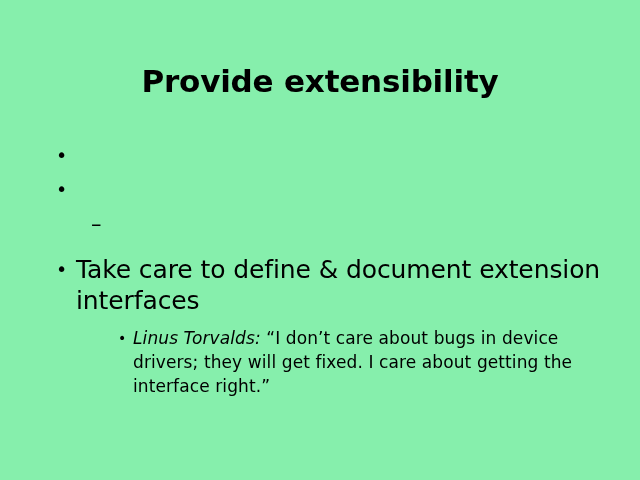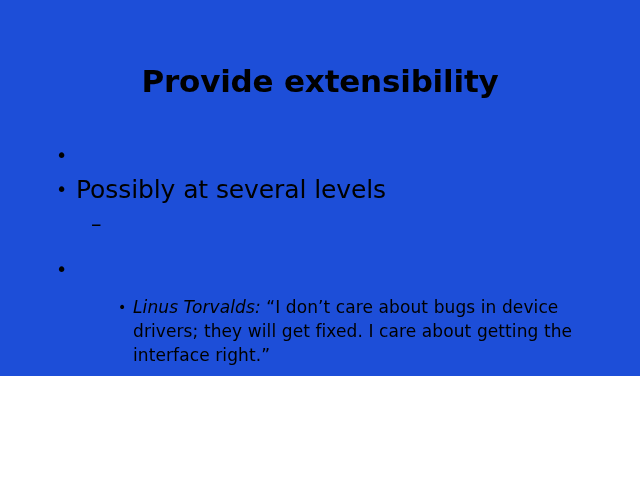--- a/index.html
+++ b/index.html
@@ -11,22 +11,22 @@
     width: 640px;
     height: 480px;
     overflow: hidden;
     font-family: "DejaVu Sans", sans-serif;
     color: #000000;
     -webkit-font-smoothing: none;
   }
   .slide {
     position: relative;
     width: 640px;
-    height: 376px;
-    background: #1d4ed8;
+    height: 480px;
+    background: #86efac;
     box-sizing: border-box;
   }
 
   
   .slide-title {
     position: absolute;
     top: 62px;
     left: 0;
     width: 640px;
     text-align: center;
@@ -117,31 +117,31 @@
   <div class="slide-title">Provide extensibility</div>
 
   <div class="body">
 
     <div class="bullet lvl1">
       <span class="marker">•</span>
     </div>
 
     <div class="bullet lvl1">
       <span class="marker">•</span>
-      <span class="btext">Possibly at several levels</span>
     </div>
 
     <div class="bullet lvl2">
       <span class="marker">–</span>
     </div>
 
     <div class="sp2"></div>
 
     <div class="bullet lvl1">
       <span class="marker">•</span>
+      <span class="btext">Take care to define &amp; document extension interfaces</span>
     </div>
 
     <div class="bullet lvl3">
       <span class="marker">•</span>
       <span class="btext"><span class="speaker">Linus Torvalds:</span><span> </span><span>“I don’t care about bugs in device drivers; they will get fixed. I care about getting the interface right.”</span></span>
     </div>
 
   </div>
 </div>
 

